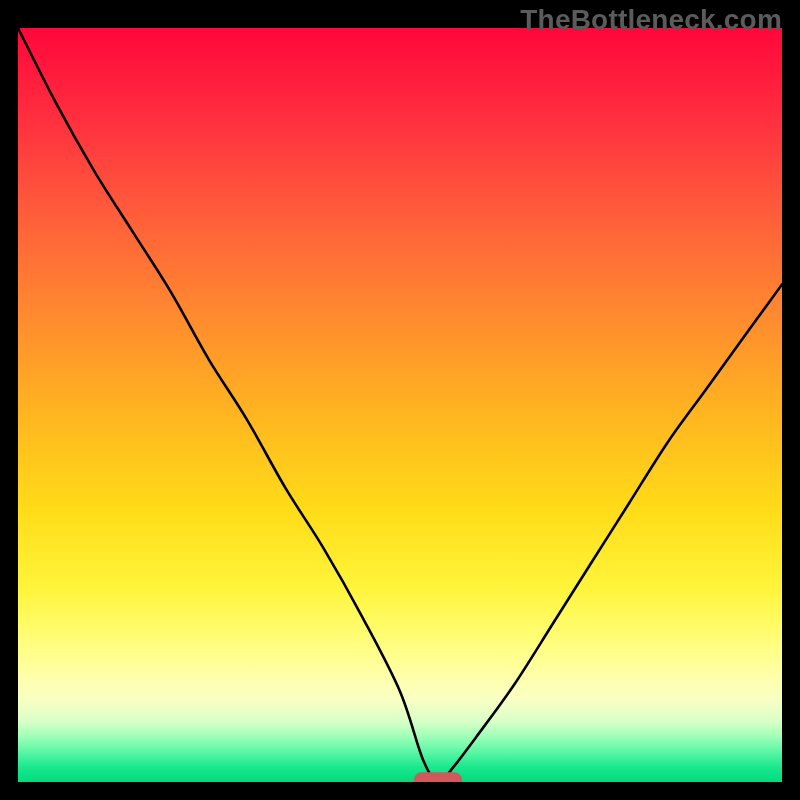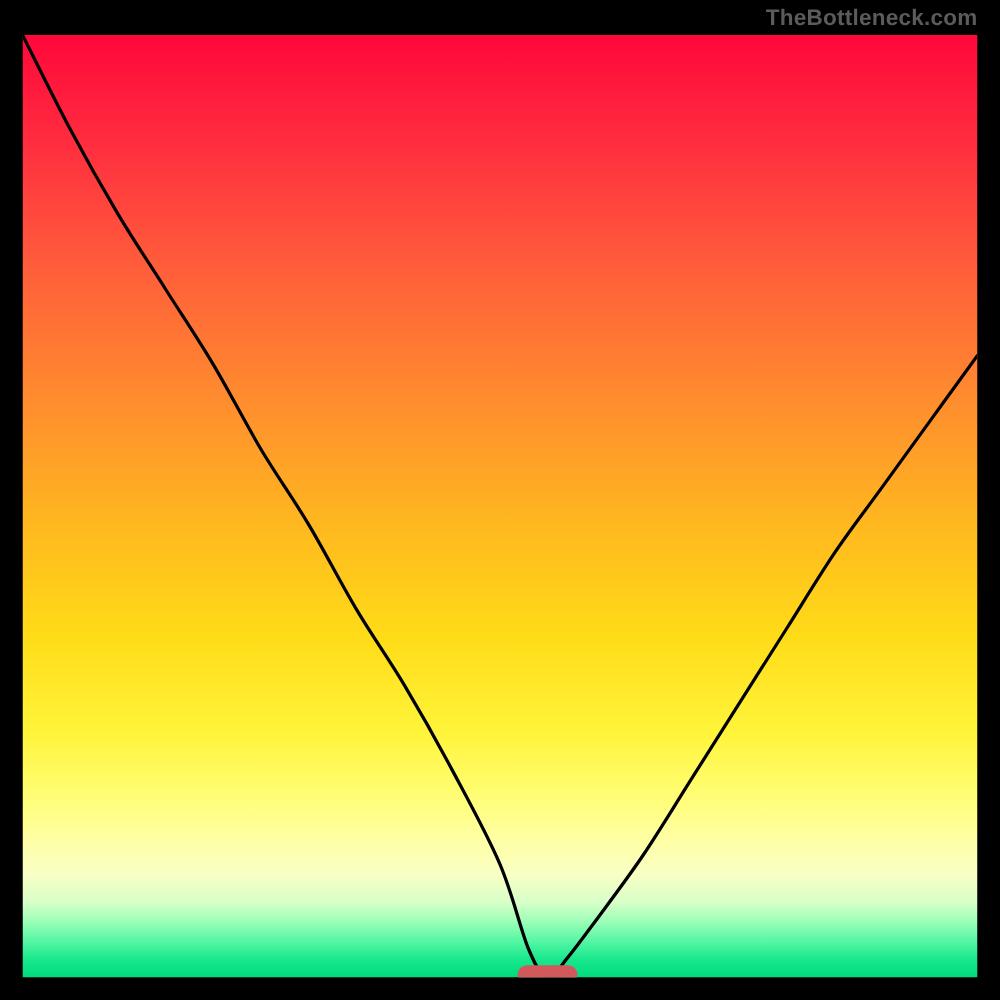--- a/index.html
+++ b/index.html
@@ -14,21 +14,21 @@
     position: relative;
     width: 800px;
     height: 800px;
     background: #000;
   }
   .watermark {
     position: absolute;
     top: 4px;
     right: 18px;
     color: #5b5b5b;
-    font-size: 18px;
+    font-size: 28px;
     font-weight: 600;
     letter-spacing: 0.2px;
     z-index: 5;
   }
   .plot {
     position: absolute;
     left: 18px;
     top: 28px;
     width: 764px;
     height: 754px;

